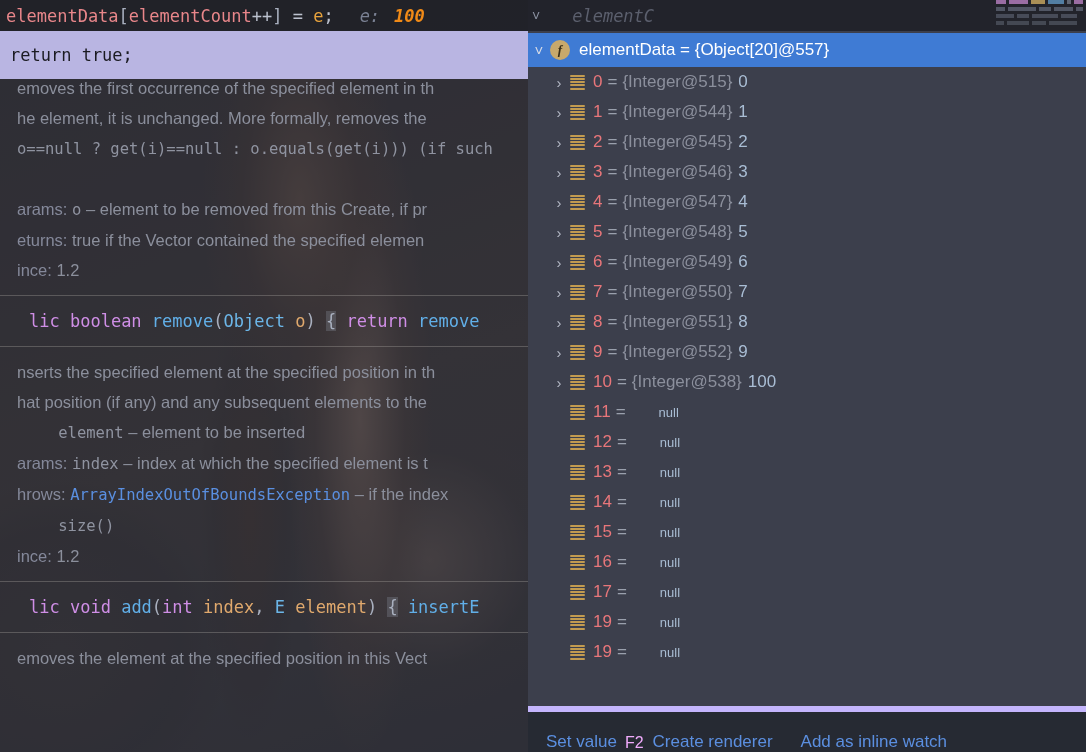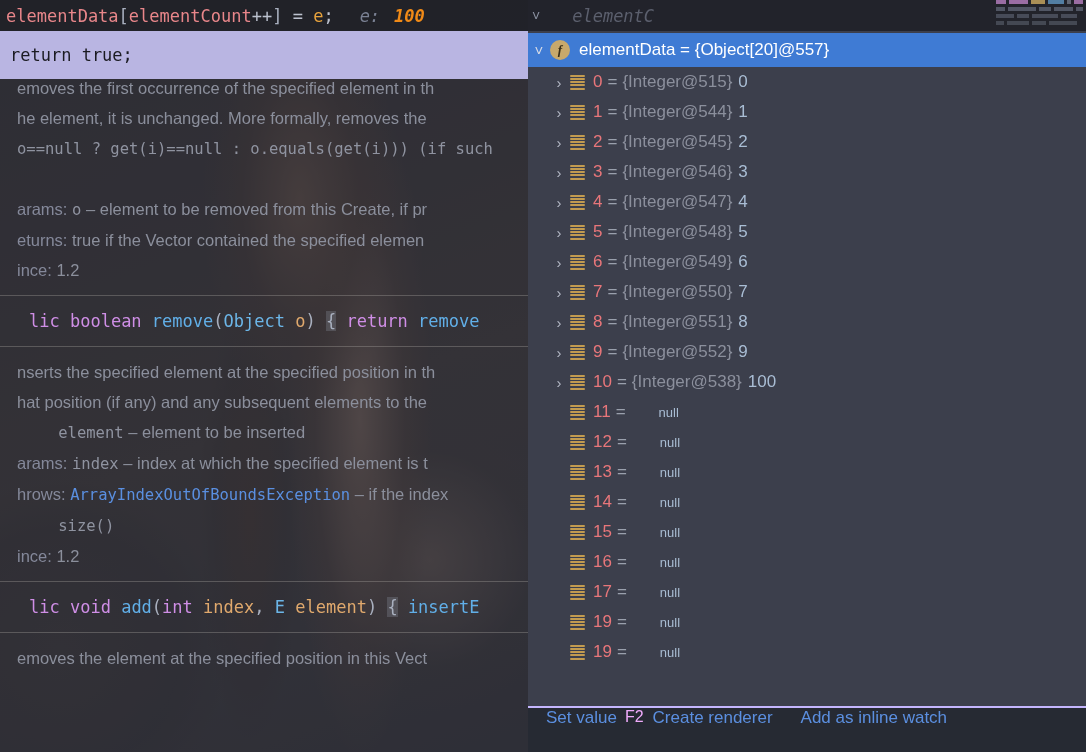--- a/index.html
+++ b/index.html
@@ -210,24 +210,24 @@
   .t-type   { color: #8b8f9c; font-size: 17px; }
   .t-val    { color: #a9bdd4; font-size: 17px; margin-left: 6px; }
   .t-null   { color: #a9bdd4; font-size: 13px; padding-left: 28px; }
   .sel-text { color: #ffffff; font-size: 17px; }
 
   
   .dbg-footer {
     position: absolute; left: 0; bottom: 0;
     width: 558px; height: 46px;
     background: #262a33;
-    display: flex; align-items: flex-start;
+    display: flex; align-items: flex-end;
     padding-left: 18px;
     box-sizing: border-box;
-    border-top: 2px solid #c4b5fd;
+    border-top: 6px solid #c4b5fd;
   }
   .act-link {
     color: #5b8fe0; font-size: 17px;
     margin-right: 8px;
     cursor: pointer;
   }
   .act-key {
     color: #f0abfc; font-size: 16px;
     margin-right: 9px;
   }

